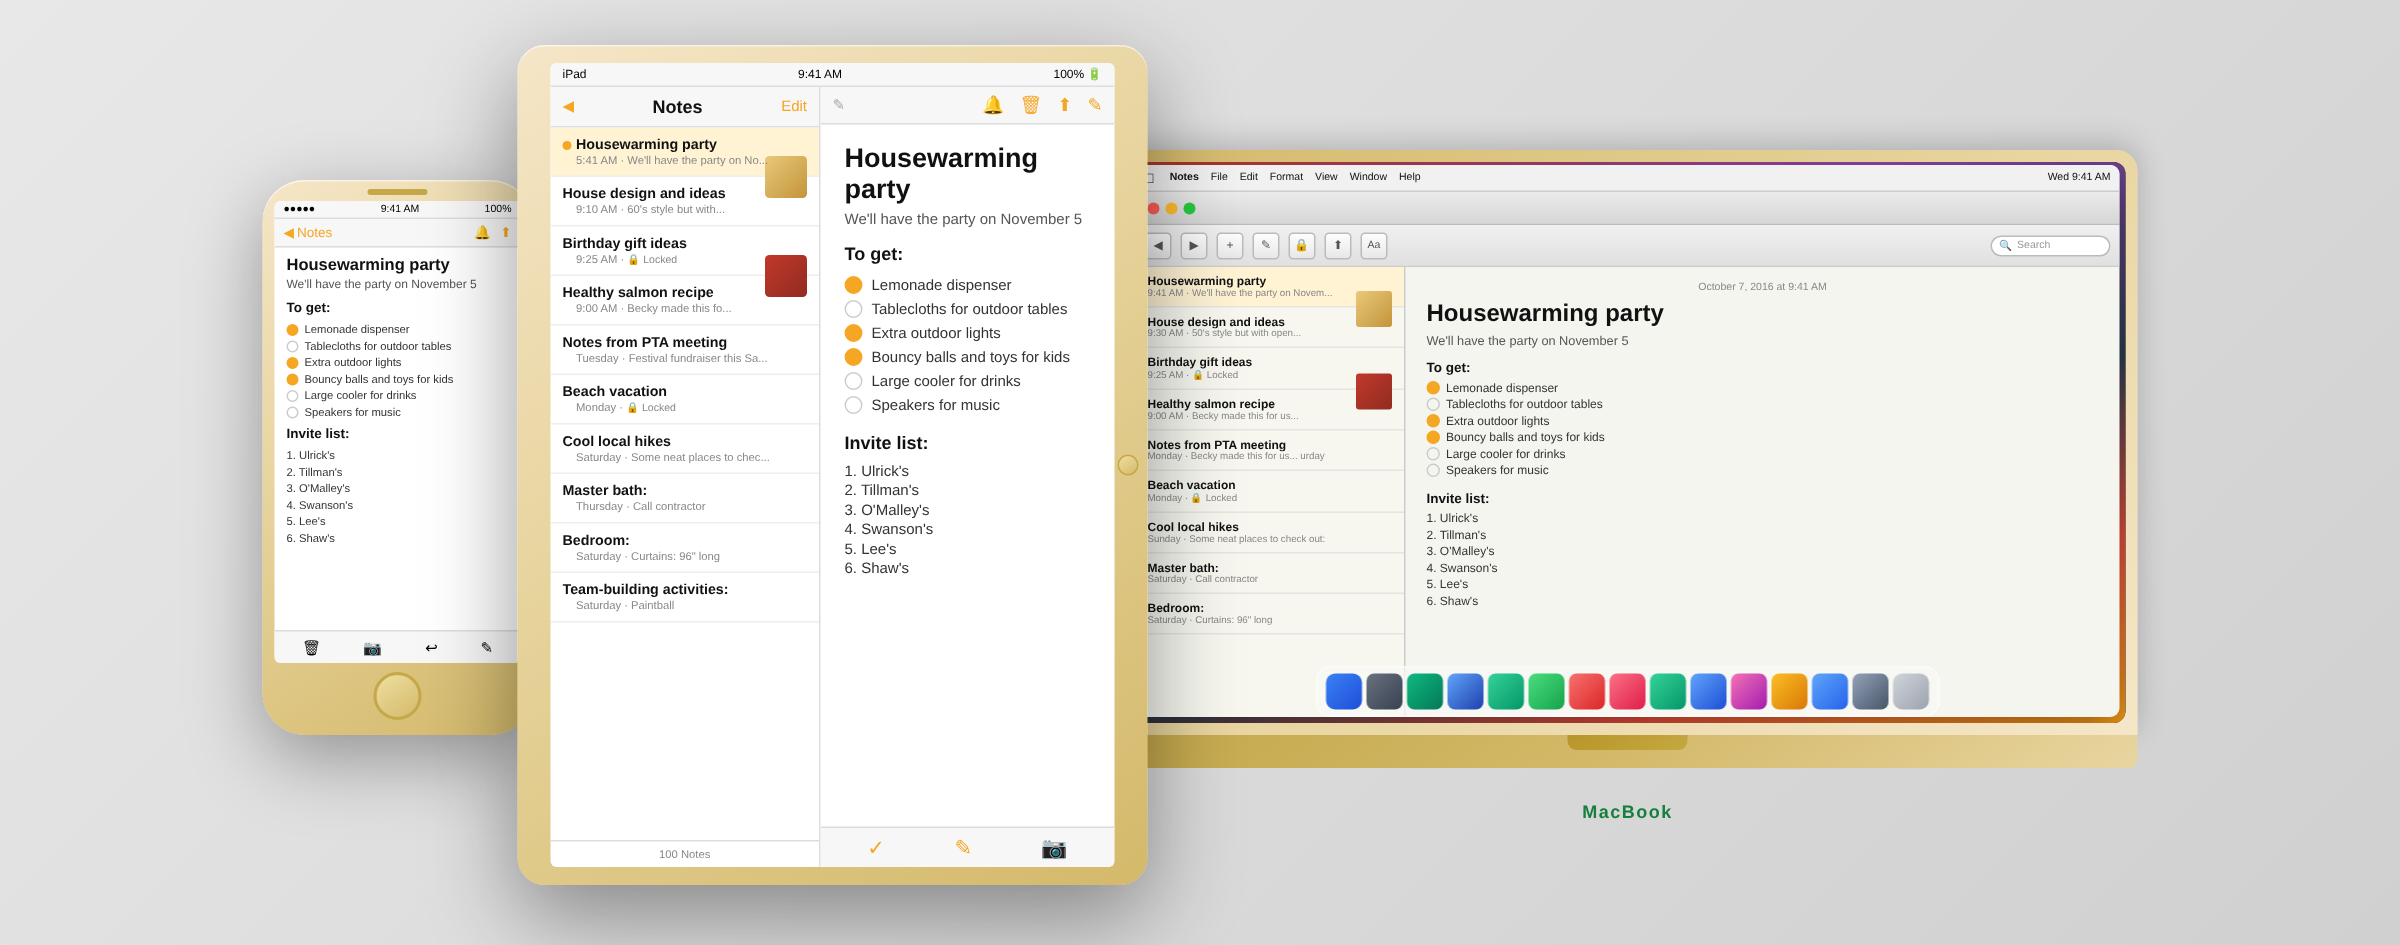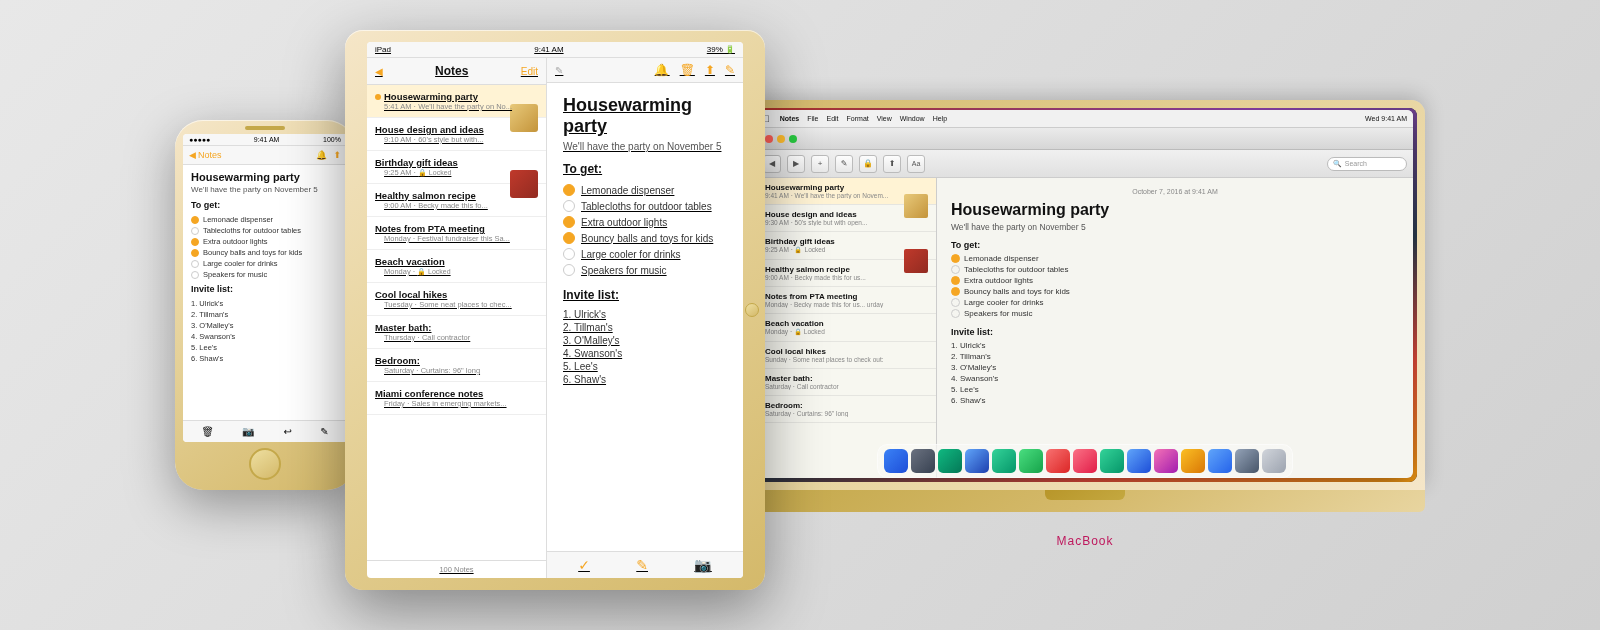--- a/index.html
+++ b/index.html
@@ -166,21 +166,20 @@
       position: absolute;
       top: 12px;
       left: 22px;
       right: 22px;
       bottom: 12px;
       background: #fff;
       border-radius: 4px;
       overflow: hidden;
       display: flex;
       flex-direction: column;
-      text-decoration: underline;
     }
     .ipad-home-btn {
       position: absolute;
       right: 6px;
       top: 50%;
       transform: translateY(-50%);
       width: 14px;
       height: 14px;
       border-radius: 50%;
       border: 1.5px solid #c4a84a;
@@ -418,22 +417,22 @@
       top: 0;
       left: 50%;
       transform: translateX(-50%);
     }
     .macbook-label {
       position: absolute;
       bottom: -18px;
       left: 50%;
       transform: translateX(-50%);
       font-size: 12px;
-      color: #be185d;
-      font-weight: 400;
+      color: #15803d;
+      font-weight: 700;
       letter-spacing: 1px;
       white-space: nowrap;
       margin-top: 14px;
     }
 
     
     .macos-menubar {
       height: 18px;
       background: rgba(240,240,240,0.95);
       display: flex;
@@ -731,21 +730,21 @@
   <div class="iphone-home-btn"></div>
 </div>
 
 <div class="ipad">
   <div class="ipad-home-btn"></div>
   <div class="ipad-screen">
 
     <div class="ipad-status-bar">
       <span>iPad</span>
       <span>9:41 AM</span>
-      <span>39% 🔋</span>
+      <span>100% 🔋</span>
     </div>
     <div class="ipad-content">
 
       <div class="ipad-sidebar">
         <div class="ipad-sidebar-header">
           <span class="ipad-sidebar-back">◀</span>
           <span class="ipad-sidebar-title">Notes</span>
           <span class="ipad-sidebar-edit">Edit</span>
         </div>
         <div class="ipad-note-list">
@@ -770,48 +769,48 @@
           </div>
 
           <div class="ipad-note-item">
             <div class="ipad-note-item-img" style="background:linear-gradient(135deg,#c0392b,#922b21);"></div>
             <div class="ipad-note-item-title">Healthy salmon recipe</div>
             <div class="ipad-note-item-meta">9:00 AM · Becky made this fo...</div>
           </div>
 
           <div class="ipad-note-item">
             <div class="ipad-note-item-title">Notes from PTA meeting</div>
-            <div class="ipad-note-item-meta">Monday · Festival fundraiser this Sa...</div>
+            <div class="ipad-note-item-meta">Tuesday · Festival fundraiser this Sa...</div>
           </div>
 
           <div class="ipad-note-item">
             <div class="ipad-note-item-title">Beach vacation</div>
             <div class="ipad-note-item-meta">Monday · <span class="ipad-note-lock">🔒 Locked</span></div>
           </div>
 
           <div class="ipad-note-item">
             <div class="ipad-note-item-title">Cool local hikes</div>
-            <div class="ipad-note-item-meta">Tuesday · Some neat places to chec...</div>
+            <div class="ipad-note-item-meta">Saturday · Some neat places to chec...</div>
           </div>
 
           <div class="ipad-note-item">
             <div class="ipad-note-item-title">Master bath:</div>
             <div class="ipad-note-item-meta">Thursday · Call contractor</div>
           </div>
 
           <div class="ipad-note-item">
             <div class="ipad-note-item-title">Bedroom:</div>
             <div class="ipad-note-item-meta">Saturday · Curtains: 96" long</div>
           </div>
 
-
           <div class="ipad-note-item">
-            <div class="ipad-note-item-title">Miami conference notes</div>
-            <div class="ipad-note-item-meta">Friday · Sales in emerging markets...</div>
-          </div>
+            <div class="ipad-note-item-title">Team-building activities:</div>
+            <div class="ipad-note-item-meta">Saturday · Paintball</div>
+          </div>
+
         </div>
         <div class="ipad-sidebar-footer">100 Notes</div>
       </div>
 
       <div class="ipad-main">
         <div class="ipad-toolbar">
           <span style="font-size:10px;color:#aaa;">✎</span>
           <div class="ipad-toolbar-icons">
             <span class="ipad-toolbar-icon">🔔</span>
             <span class="ipad-toolbar-icon">🗑</span>

